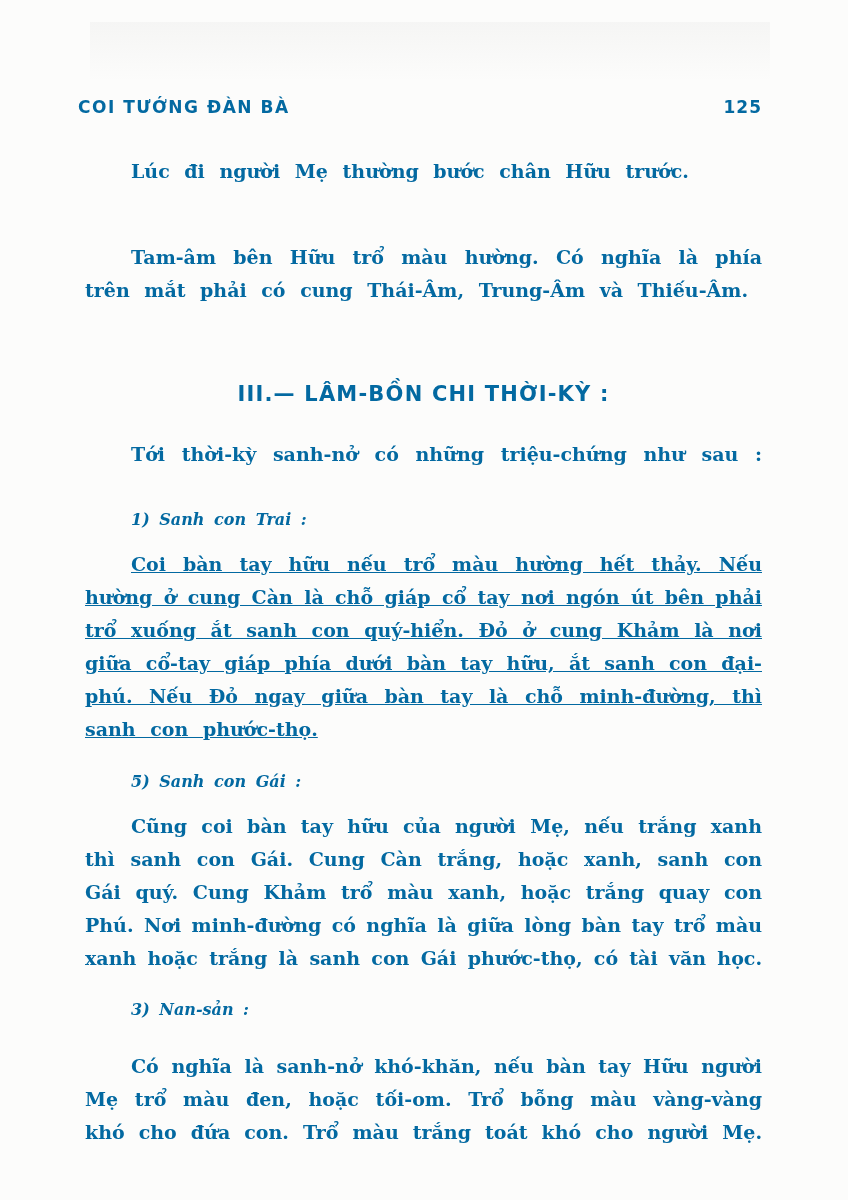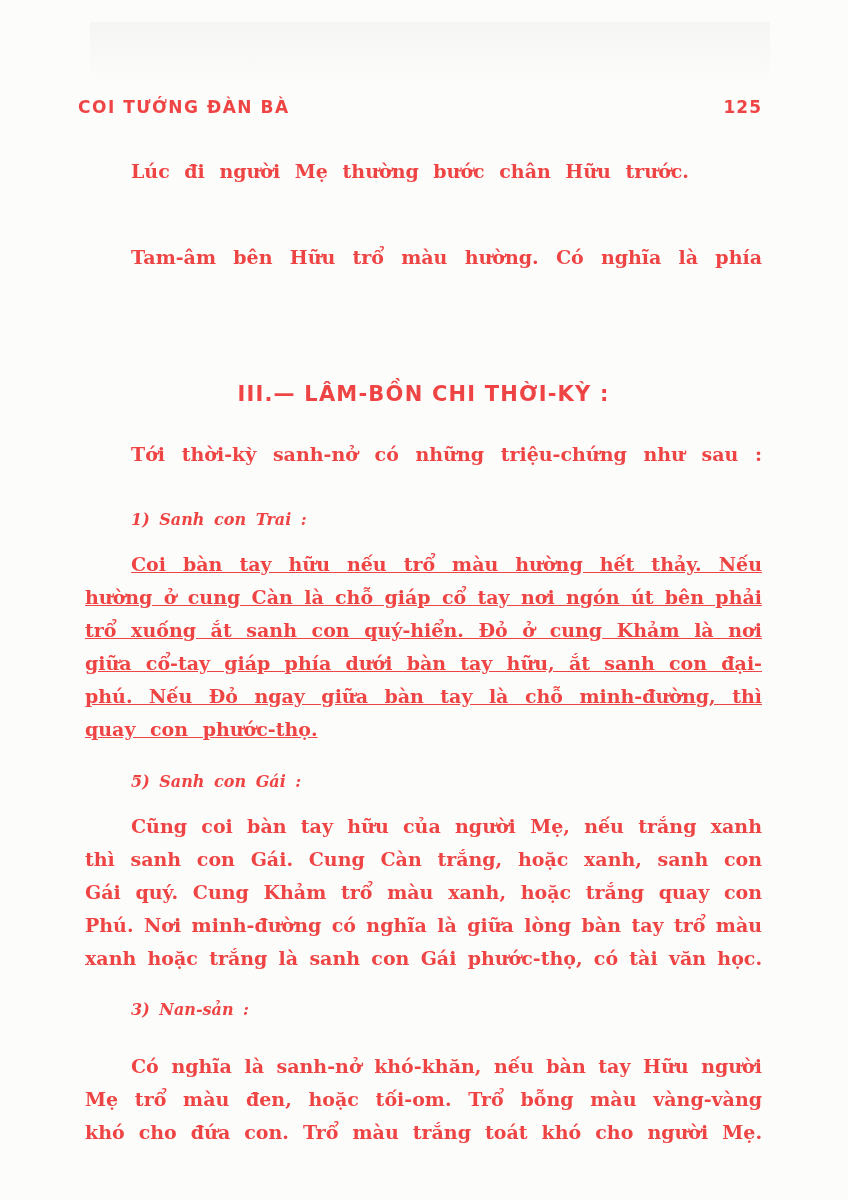--- a/index.html
+++ b/index.html
@@ -1,21 +1,21 @@
 <!DOCTYPE html>
 <html><head>
 <meta charset="utf-8">
 <style>
   html,body{margin:0;padding:0;background:#e8e8e6;}
   .page{
     position:relative;
     width:848px;height:1200px;
     margin:0 auto;
     background:#fcfcfb;
-    color:#ef4444;
+    color:#0369a1;
     font-family:"DejaVu Serif","Liberation Serif",serif;
     font-weight:700;
     overflow:hidden;
   }
   
   .page::before{
     content:"";position:absolute;left:90px;top:22px;width:680px;height:60px;
     background:linear-gradient(180deg,rgba(60,60,60,.035),rgba(60,60,60,0));
     pointer-events:none;
   }
@@ -53,36 +53,37 @@
     <span class="pn">125</span>
   </div>
 
   <div class="blk p1">
     <div class="ln ind sp">Lúc đi người Mẹ thường bước chân Hữu trước.</div>
   </div>
 
 
   <div class="blk p3">
     <div class="ln ind j">Tam-âm bên Hữu trổ màu hường. Có nghĩa là phía</div>
+    <div class="ln sp">trên mắt phải có cung Thái-Âm, Trung-Âm và Thiếu-Âm.</div>
   </div>
 
   <div class="blk heading">III.— LÂM-BỒN CHI THỜI-KỲ :</div>
 
   <div class="blk lead">
     <div class="ln ind j">Tới thời-kỳ sanh-nở có những triệu-chứng như sau :</div>
   </div>
 
   <div class="blk slabel ind s1label">1) Sanh con Trai :</div>
   <div class="blk s1para">
     <div class="ln ind j">Coi bàn tay hữu nếu trổ màu hường hết thảy. Nếu</div>
     <div class="ln j">hường ở cung Càn là chỗ giáp cổ tay nơi ngón út bên phải</div>
     <div class="ln j">trổ xuống ắt sanh con quý-hiển. Đỏ ở cung Khảm là nơi</div>
     <div class="ln j">giữa cổ-tay giáp phía dưới bàn tay hữu, ắt sanh con đại-</div>
     <div class="ln j">phú. Nếu Đỏ ngay giữa bàn tay là chỗ minh-đường, thì</div>
-    <div class="ln sp">quay con phước-thọ.</div>
+    <div class="ln sp">sanh con phước-thọ.</div>
   </div>
 
   <div class="blk slabel ind s2label">5) Sanh con Gái :</div>
   <div class="blk s2para">
     <div class="ln ind j">Cũng coi bàn tay hữu của người Mẹ, nếu trắng xanh</div>
     <div class="ln j">thì sanh con Gái. Cung Càn trắng, hoặc xanh, sanh con</div>
     <div class="ln j">Gái quý. Cung Khảm trổ màu xanh, hoặc trắng quay con</div>
     <div class="ln j">Phú. Nơi minh-đường có nghĩa là giữa lòng bàn tay trổ màu</div>
     <div class="ln j">xanh hoặc trắng là sanh con Gái phước-thọ, có tài văn học.</div>
   </div>

